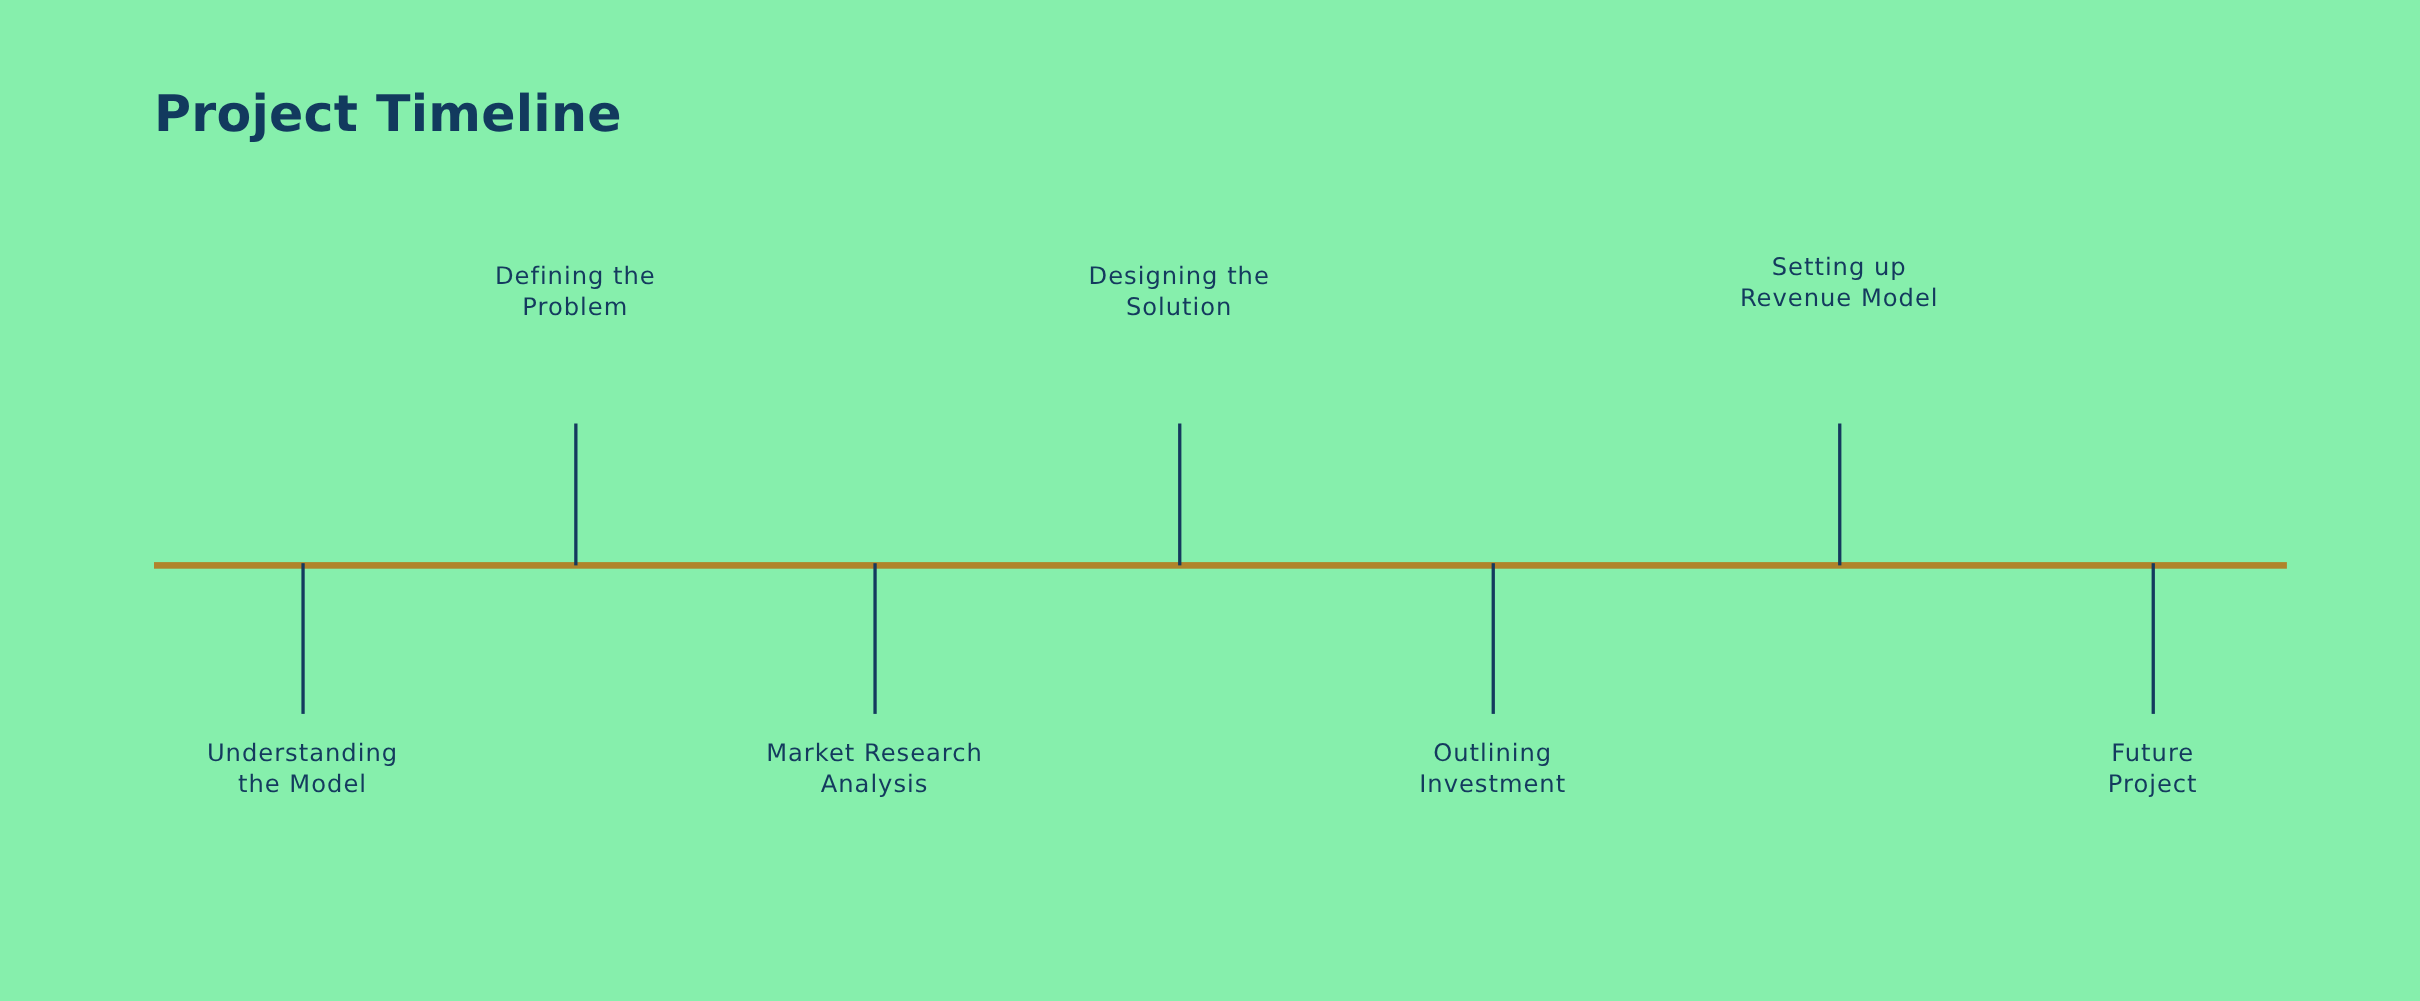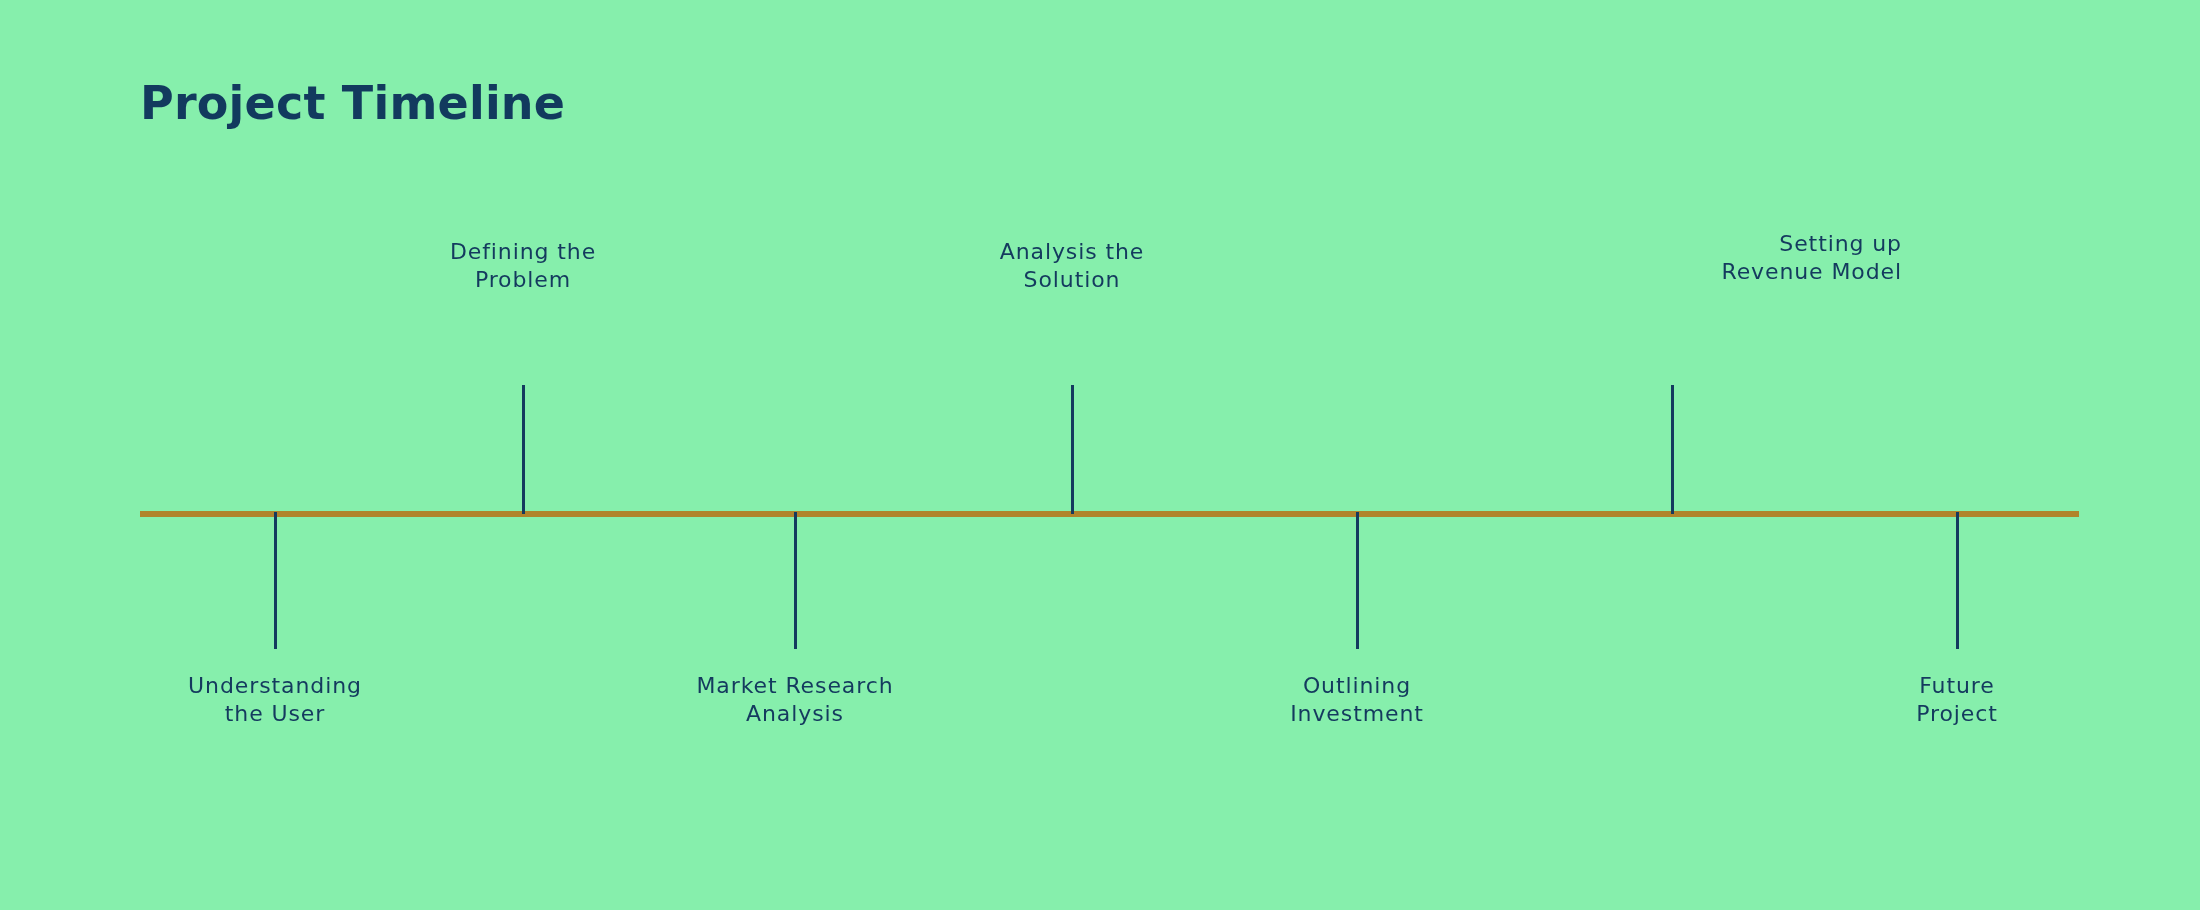--- a/index.html
+++ b/index.html
@@ -70,51 +70,50 @@
     white-space: pre-line;
   }
   .label-above {
     bottom: 616px;
   }
   .label-below {
     top: 672px;
   }
   .label-above.raised {
     bottom: 624px;
-    text-align: right;
   }
 </style>
 </head>
 <body>
 
 <div id="canvas">
 
   <div id="page-title">Project Timeline</div>
 
   <div id="timeline-axis"></div>
 
   <div id="milestones">
       <div class="milestone" style="left: 275px;">
         <div class="tick tick-down"></div>
         <div class="milestone-label label-below">Understanding
-the User</div>
+the Model</div>
       </div>
       <div class="milestone" style="left: 523px;">
         <div class="tick tick-up"></div>
         <div class="milestone-label label-above">Defining the
 Problem</div>
       </div>
       <div class="milestone" style="left: 795px;">
         <div class="tick tick-down"></div>
         <div class="milestone-label label-below">Market Research
 Analysis</div>
       </div>
       <div class="milestone" style="left: 1072px;">
         <div class="tick tick-up"></div>
-        <div class="milestone-label label-above">Analysis the
+        <div class="milestone-label label-above">Designing the
 Solution</div>
       </div>
       <div class="milestone" style="left: 1357px;">
         <div class="tick tick-down"></div>
         <div class="milestone-label label-below">Outlining
 Investment</div>
       </div>
       <div class="milestone" style="left: 1672px;">
         <div class="tick tick-up"></div>
         <div class="milestone-label label-above raised">Setting up

